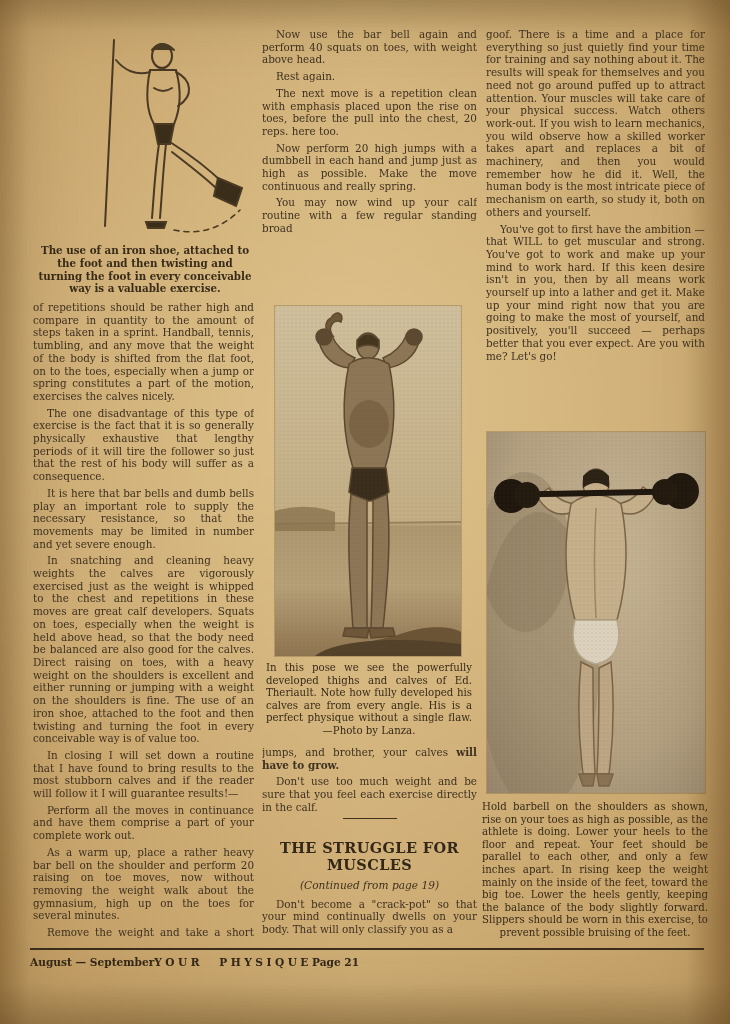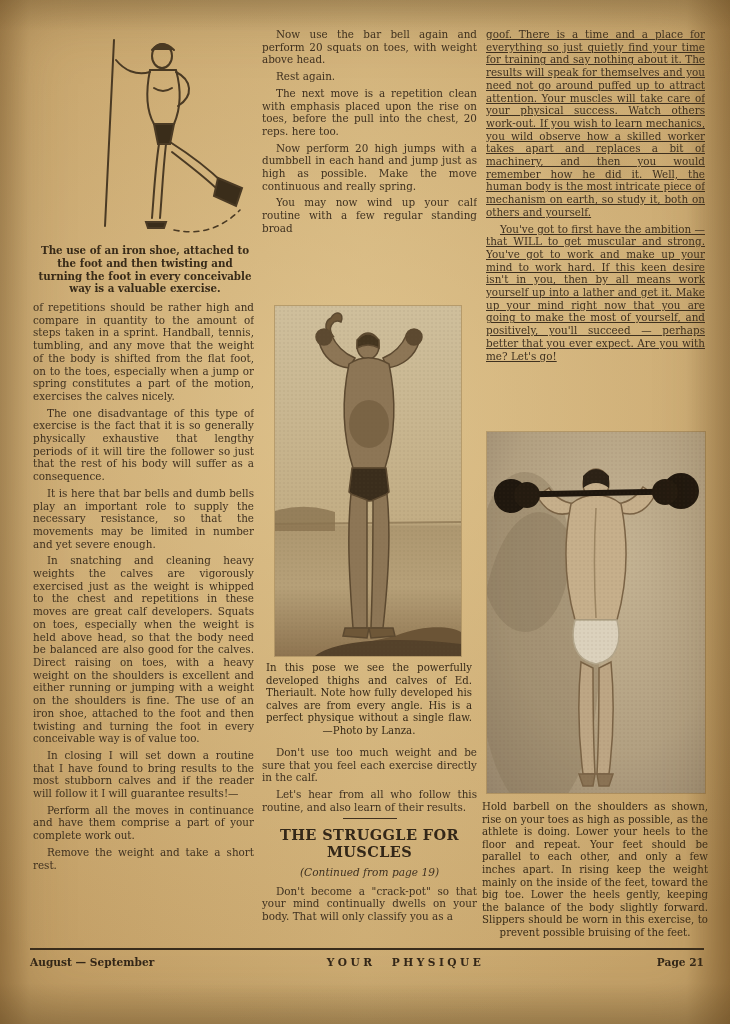--- a/index.html
+++ b/index.html
@@ -19,27 +19,27 @@
   }
   .stain { position:absolute; border-radius:50%; pointer-events:none; }
   .abs { position:absolute; }
   p { margin:0 0 4px 0; text-indent:14px; font-size:10.4px; line-height:12.7px; text-align:justify; }
   p.noindent { text-indent:0; }
   .caption {
     font-weight:normal; font-size:10.2px; line-height:12.6px;
     text-align:justify; text-align-last:center; color:#382b19;
   }
   .illu-caption { font-weight:bold; font-size:10.3px; line-height:12.8px; text-align:center; color:#382b19; }
-  .heading { font-weight:bold; font-size:14.5px; line-height:17px; text-align:center; letter-spacing:.4px; color:#332718; margin-top:7px; }
+  .heading { font-weight:bold; font-size:14.5px; line-height:17px; text-align:center; letter-spacing:.4px; color:#332718; margin-top:20px; }
   .subheading { font-style:italic; font-size:10.6px; text-align:center; margin:6px 0 7px 0; }
   .divider { width:54px; margin:2px auto 0 auto; border-top:1.6px solid #3f3120; }
   .photo { background:#bfae8c; box-shadow:0 0 0 1px rgba(80,60,30,.25); }
   .photo svg { display:block; }
   .footer-rule { background:#3a2d1c; }
-  .footer { display:flex; justify-content:space-between; align-items:baseline; font-weight:bold; font-size:10.6px; color:#332718; }
+  .footer { display:flex; align-items:baseline; font-weight:bold; font-size:10.6px; color:#332718; }
   .footer .center { letter-spacing:3.5px; word-spacing:9px; }
   .boldrun { font-weight:bold; }
 </style>
 </head>
 <body>
 
 <div class="page">
 
   <div class="stain" style="left:540px; top:120px; width:120px; height:90px; background:radial-gradient(rgba(120,88,40,.10), rgba(0,0,0,0) 70%);"></div>
   <div class="stain" style="left:60px; top:640px; width:140px; height:110px; background:radial-gradient(rgba(120,88,40,.08), rgba(0,0,0,0) 70%);"></div>
@@ -76,25 +76,26 @@
 
   <div class="abs illu-caption" style="left:36px; top:244px; width:218px;">The use of an iron shoe, attached to the foot and then twisting and turning the foot in every conceivable way is a valuable exercise.</div>
 
   <div class="abs" style="left:33px; top:301px; width:221px; height:638px; overflow:hidden;">
     <p class="noindent">of repetitions should be rather high and compare in quantity to the amount of steps taken in a sprint. Handball, tennis, tumbling, and any move that the weight of the body is shifted from the flat foot, on to the toes, especially when a jump or spring constitutes a part of the motion, exercises the calves nicely.</p>
     <p>The one disadvantage of this type of exercise is the fact that it is so generally physically exhaustive that lengthy periods of it will tire the follower so just that the rest of his body will suffer as a consequence.</p>
     <p>It is here that bar bells and dumb bells play an important role to supply the necessary resistance, so that the movements may be limited in number and yet severe enough.</p>
     <p>In snatching and cleaning heavy weights the calves are vigorously exercised just as the weight is whipped to the chest and repetitions in these moves are great calf developers. Squats on toes, especially when the weight is held above head, so that the body need be balanced are also good for the calves. Direct raising on toes, with a heavy weight on the shoulders is excellent and either running or jumping with a weight on the shoulders is fine. The use of an iron shoe, attached to the foot and then twisting and turning the foot in every conceivable way is of value too.</p>
     <p>In closing I will set down a routine that I have found to bring results to the most stubborn calves and if the reader will follow it I will guarantee results!—</p>
     <p>Perform all the moves in continuance and have them comprise a part of your complete work out.</p>
+    <p>As a warm up, place a rather heavy bar bell on the shoulder and perform 20 raising on toe moves, now without removing the weight walk about the gymnasium, high up on the toes for several minutes.</p>
     <p>Remove the weight and take a short rest.</p>
   </div>
 
   <div class="abs" style="left:262px; top:28px; width:215px; height:272px; overflow:hidden;">
-    <p>Now use the bar bell again and perform 20 squats on toes, with weight above head.</p>
+    <p>Now use the bar bell again and perform 40 squats on toes, with weight above head.</p>
     <p>Rest again.</p>
     <p>The next move is a repetition clean with emphasis placed upon the rise on toes, before the pull into the chest, 20 reps. here too.</p>
     <p>Now perform 20 high jumps with a dumbbell in each hand and jump just as high as possible. Make the move continuous and really spring.</p>
     <p>You may now wind up your calf routine with a few regular standing broad</p>
   </div>
 
   <div class="abs photo" style="left:275px; top:306px; width:186px; height:350px;">
     <svg width="186" height="350" viewBox="0 0 186 350">
       <defs>
         <linearGradient id="sky1" x1="0" y1="0" x2="0" y2="1">
@@ -134,29 +135,29 @@
         <path d="M70,322 L94,322 L92,332 L68,330 Z" fill="#6e5738"></path>
         <path d="M94,322 L118,322 L120,330 L96,332 Z" fill="#6e5738"></path>
       </g>
       <rect width="186" height="350" fill="url(#ht1)"></rect>
     </svg>
   </div>
 
   <div class="abs caption" style="left:266px; top:662px; width:206px;">In this pose we see the powerfully developed thighs and calves of Ed. Theriault. Note how fully developed his calves are from every angle. His is a perfect physique without a single flaw.—Photo by Lanza.</div>
 
   <div class="abs" style="left:262px; top:746px; width:215px; height:200px; overflow:hidden;">
+    <p class="noindent"><span>jumps, and brother, your calves </span><span class="boldrun">will have to grow.</span></p>
     <p>Don't use too much weight and be sure that you feel each exercise directly in the calf.</p>
-    <p>Let's hear from all who follow this routine, and also learn of their results.</p>
     <div class="divider"></div>
     <div class="heading">THE STRUGGLE FOR MUSCLES</div>
     <div class="subheading">(Continued from page 19)</div>
     <p>Don't become a "crack-pot" so that your mind continually dwells on your body. That will only classify you as a</p>
   </div>
 
-  <div class="abs" style="left:486px; top:28px; width:219px; height:400px; overflow:hidden;text-decoration:underline;">
+  <div class="abs" style="left:486px; top:28px; width:219px; height:400px; overflow:hidden;">
     <p class="noindent">goof. There is a time and a place for everything so just quietly find your time for training and say nothing about it. The results will speak for themselves and you need not go around puffed up to attract attention. Your muscles will take care of your physical success. Watch others work-out. If you wish to learn mechanics, you wild observe how a skilled worker takes apart and replaces a bit of machinery, and then you would remember how he did it. Well, the human body is the most intricate piece of mechanism on earth, so study it, both on others and yourself.</p>
     <p>You've got to first have the ambition — that WILL to get muscular and strong. You've got to work and make up your mind to work hard. If this keen desire isn't in you, then by all means work yourself up into a lather and get it. Make up your mind right now that you are going to make the most of yourself, and positively, you'll succeed — perhaps better that you ever expect. Are you with me? Let's go!</p>
   </div>
 
   <div class="abs photo" style="left:487px; top:432px; width:218px; height:361px;">
     <svg width="218" height="361" viewBox="0 0 218 361">
       <defs>
         <radialGradient id="bg2" cx="60%" cy="35%" r="90%">
           <stop offset="0" stop-color="#c4b393"></stop>
             <stop offset=".6" stop-color="#b2a081"></stop>

